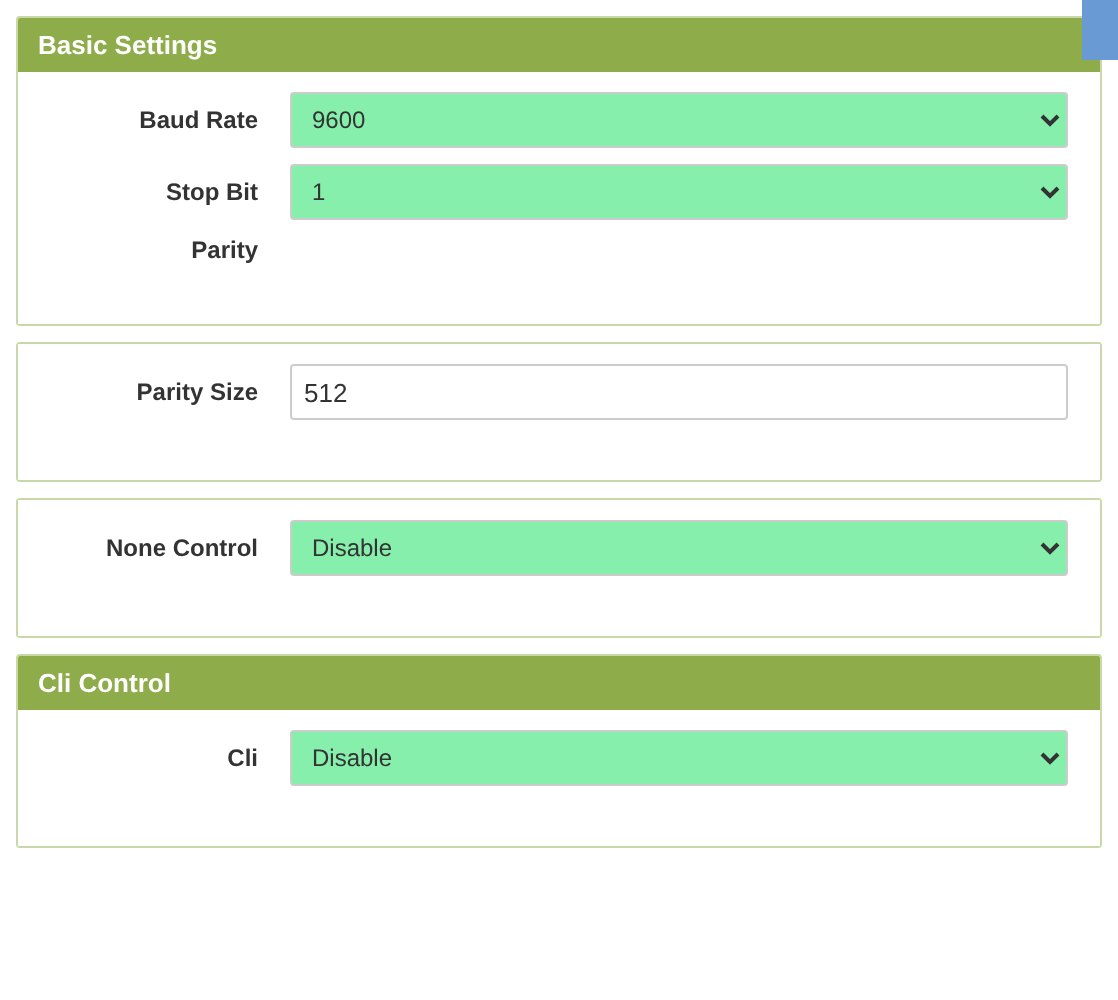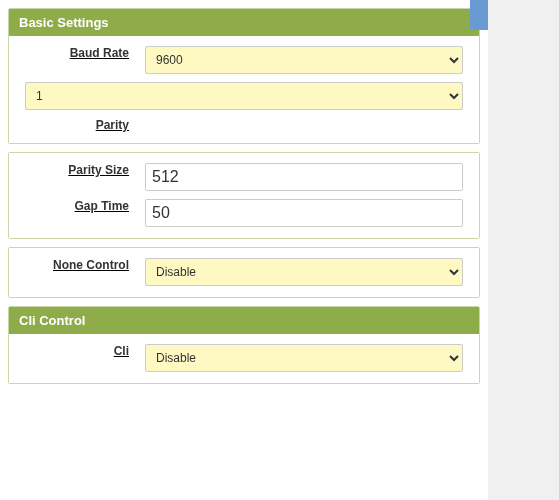--- a/index.html
+++ b/index.html
@@ -6,21 +6,21 @@
     body {
       font-family: Arial, sans-serif;
       font-size: 13px;
       background: #f0f0f0;
       width: 559px;
       height: 500px;
       overflow: hidden;
     }
 
     .page-wrapper {
-      width: 488px;
+      width: 559px;
       height: 500px;
       background: #fff;
       overflow-y: auto;
       position: relative;
     }
 
     .section {
       margin-bottom: 0;
       border: 1px solid #c8d8a8;
       margin: 8px 8px 8px 8px;
@@ -36,26 +36,26 @@
       border-radius: 1px 1px 0 0;
     }
 
     .section-body {
       background: #fff;
       padding: 10px 16px;
     }
 
     .form-row {
       display: flex;
+      align-items: center;
       margin-bottom: 8px;
-      text-decoration: underline;
     }
 
     .form-row:last-child {
-      margin-bottom: 1px;
+      margin-bottom: 20px;
     }
 
     .form-label {
       width: 120px;
       text-align: right;
       padding-right: 16px;
       font-weight: bold;
       color: #333;
       font-size: 12px;
       flex-shrink: 0;
@@ -64,32 +64,32 @@
     .form-control-wrap {
       flex: 1;
     }
 
     select.form-control {
       width: 100%;
       padding: 4px 6px;
       border: 1px solid #ccc;
       border-radius: 2px;
       font-size: 12px;
-      background: #fef9c3;
+      background: #86efac;
       color: #333;
       height: 28px;
       appearance: auto;
     }
 
     input.form-control {
       width: 100%;
       padding: 4px 6px;
       border: 1px solid #ccc;
       border-radius: 2px;
-      font-size: 16px;
+      font-size: 13px;
       color: #333;
       height: 28px;
     }
 
     
     .page-wrapper::-webkit-scrollbar {
       width: 8px;
     }
     .page-wrapper::-webkit-scrollbar-track {
       background: #e0e0e0;
@@ -118,36 +118,33 @@
   <button class="top-right-btn"></button>
   <div id="sections-container">
       <div class="section">
         <div class="section-header">Basic Settings</div>
         <div class="section-body">
           <div class="form-row">
             <div class="form-label">Baud Rate</div>
             <div class="form-control-wrap"><select class="form-control"><option value="1200">1200</option><option value="2400">2400</option><option value="4800">4800</option><option value="9600" selected="">9600</option><option value="19200">19200</option><option value="38400">38400</option><option value="57600">57600</option><option value="115200">115200</option></select></div>
           </div>
           <div class="form-row">
+            <div class="form-label">Stop Bit</div>
             <div class="form-control-wrap"><select class="form-control"><option value="1">1</option><option value="1.5">1.5</option><option value="2">2</option></select></div>
           </div>
           <div class="form-row">
             <div class="form-label">Parity</div>
           </div>
         </div>
       </div>
       <div class="section">
         <div class="section-body">
           <div class="form-row">
             <div class="form-label">Parity Size</div>
             <div class="form-control-wrap"><input class="form-control" type="text" value="512" style=""></div>
-          </div>
-          <div class="form-row">
-            <div class="form-label">Gap Time</div>
-            <div class="form-control-wrap"><input class="form-control" type="text" value="50" style=""></div>
           </div>
         </div>
       </div>
       <div class="section">
         <div class="section-body">
           <div class="form-row">
             <div class="form-label">None Control</div>
             <div class="form-control-wrap"><select class="form-control"><option value="Disable">Disable</option><option value="Enable">Enable</option><option value="RTS/CTS">RTS/CTS</option><option value="XON/XOFF">XON/XOFF</option></select></div>
           </div>
         </div>

